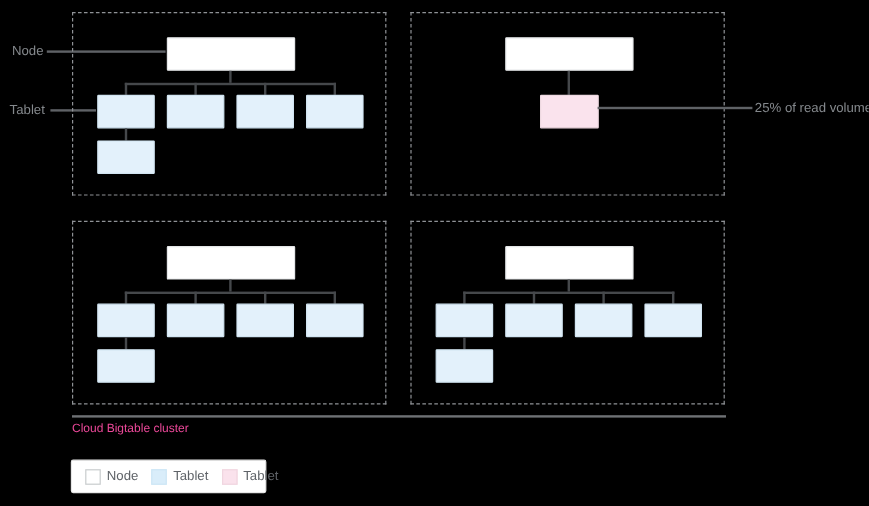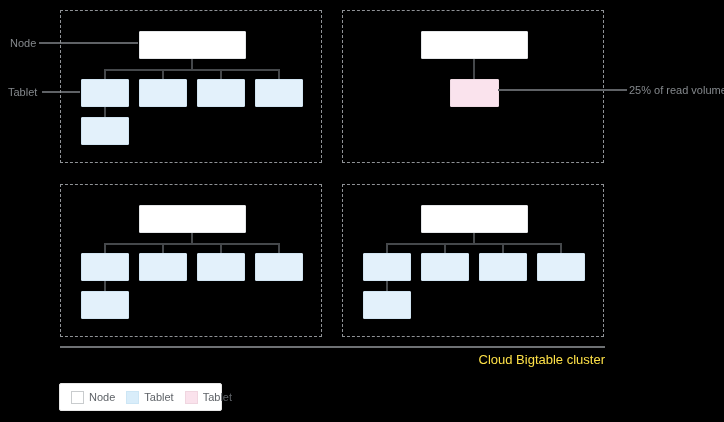--- a/index.html
+++ b/index.html
@@ -31,21 +31,21 @@
   .ptr{position:absolute;color:#84888c;font-size:11px;line-height:12px;white-space:nowrap;}
   .lbl-node{left:10px;top:37px;}
   .lbl-tablet{left:8px;top:86px;}
   .lbl-read{left:629px;top:84px;}
   .leader{position:absolute;height:2px;background:#5f6266;}
   .leader-node{left:39px;top:42px;width:99px;}
   .leader-tablet{left:42px;top:91px;width:38px;}
   .leader-read{left:498px;top:89px;width:129px;}
   
   .cluster-rule{position:absolute;left:60px;top:346px;width:545px;height:2px;background:#6e7174;}
-  .cluster-title{position:absolute;left:60px;top:352px;width:545px;text-align:right;color:#fde047;font-size:13px;}
+  .cluster-title{position:absolute;left:60px;top:352px;width:545px;text-align:left;color:#ec4899;font-size:10px;}
   
   .legend{
     position:absolute;left:59px;top:383px;width:163px;height:28px;background:#ffffff;
     border:1px solid #e6e6e6;border-radius:2px;box-sizing:border-box;
     display:flex;align-items:center;padding:0 11px;column-gap:11px;
   }
   .legend-item{display:flex;align-items:center;column-gap:5px;}
   .swatch{width:13px;height:13px;box-sizing:border-box;border:1px solid #c9ccce;}
   .swatch.blue{border-color:#cde6f5;}
   .swatch.pink{border-color:#f0d6e0;}

